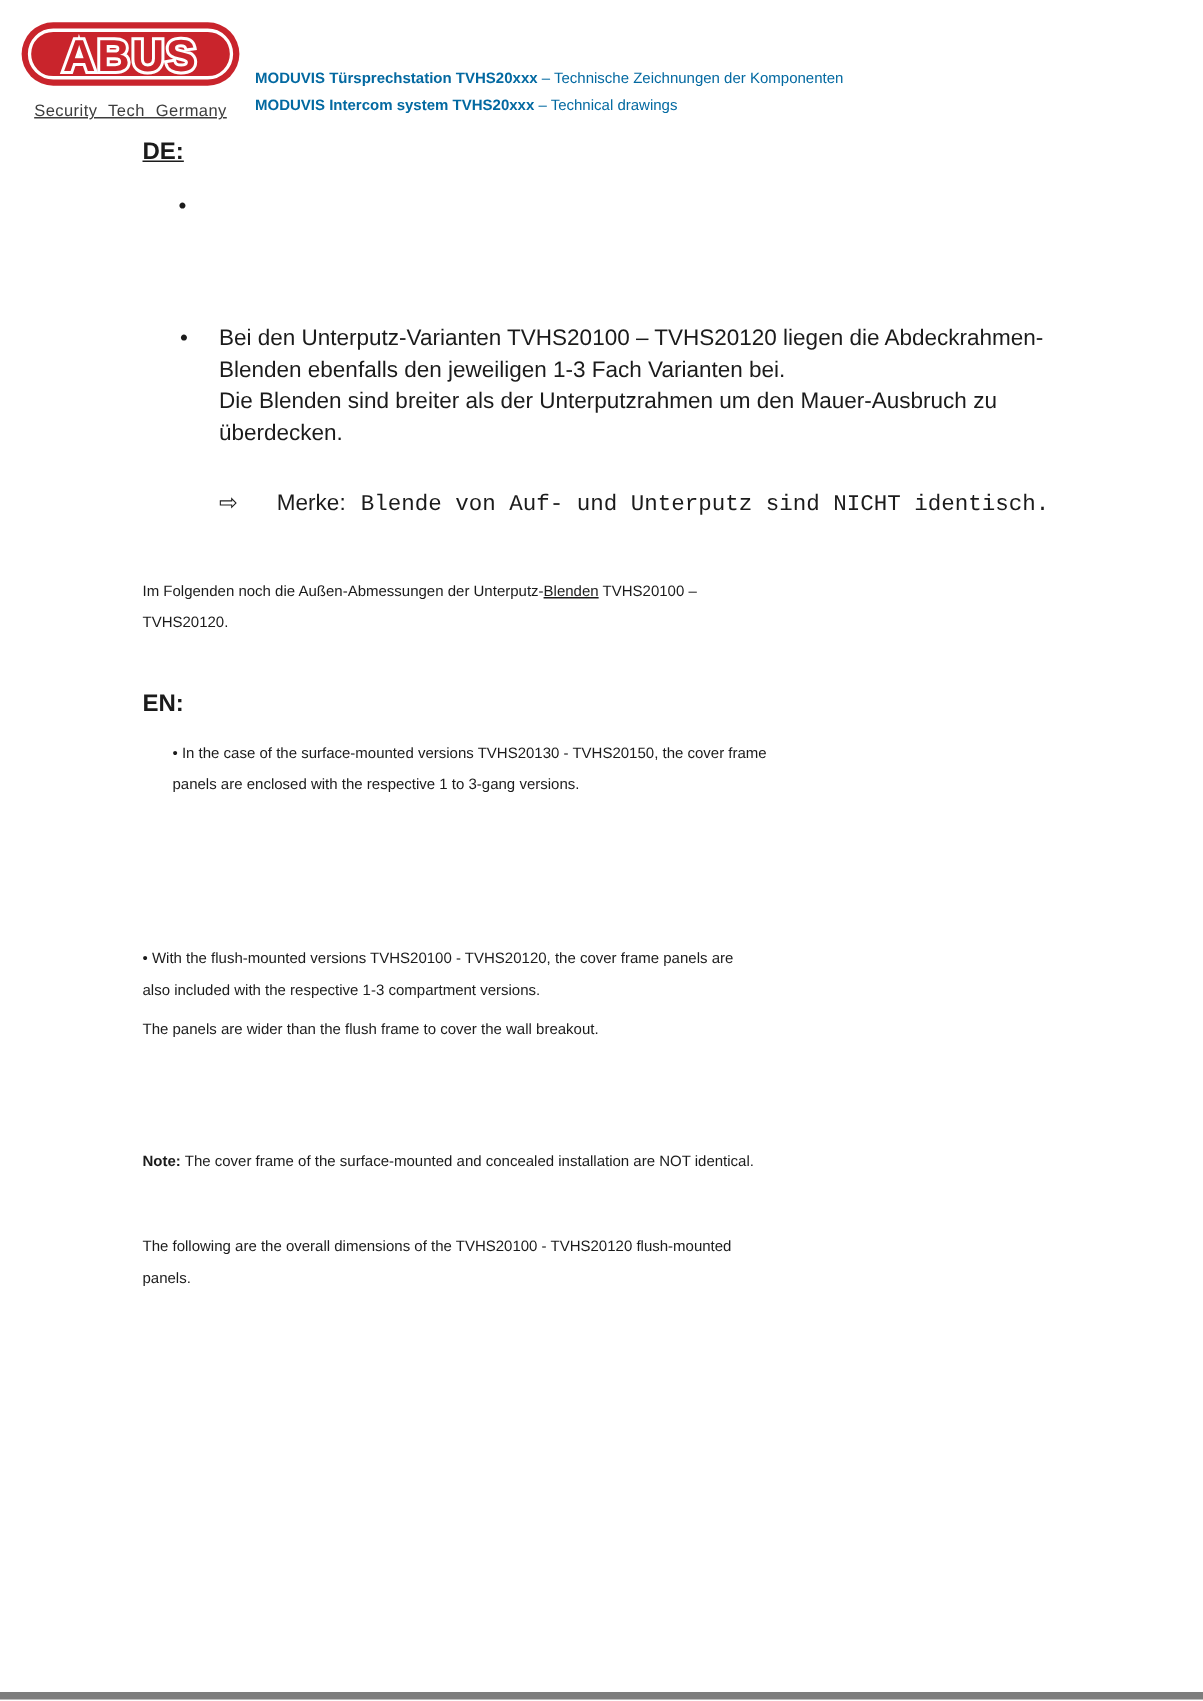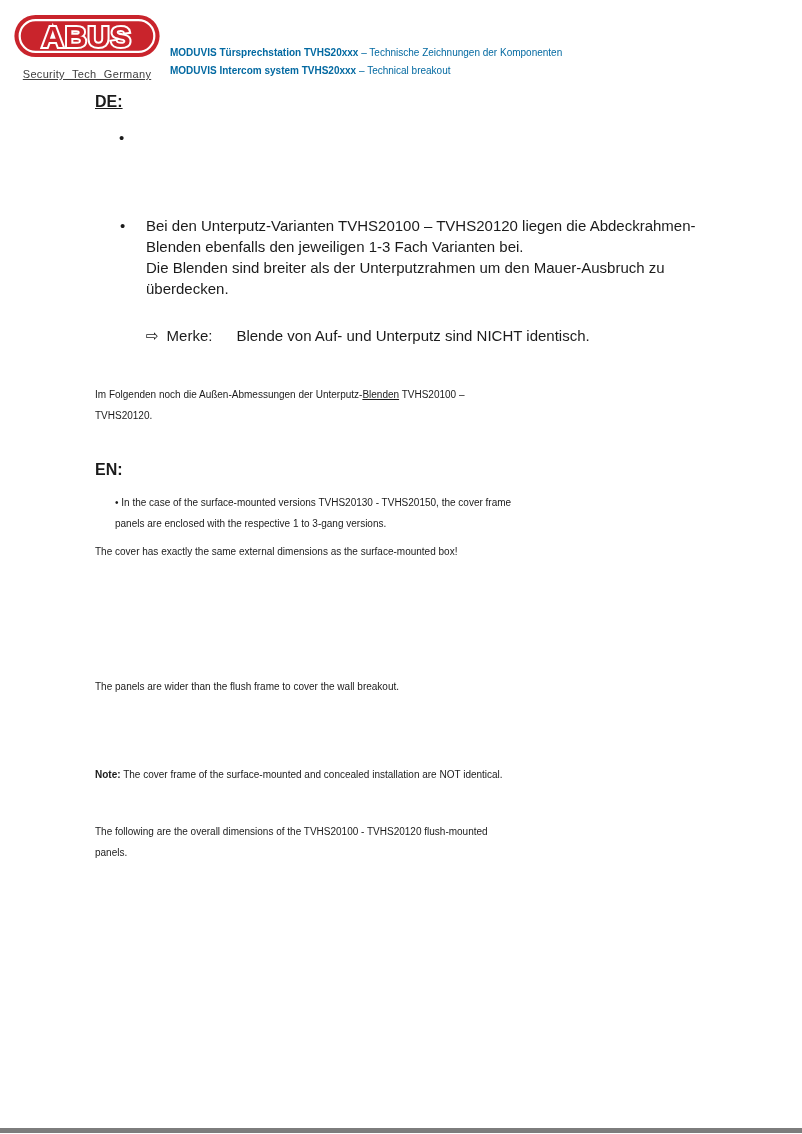--- a/index.html
+++ b/index.html
@@ -32,22 +32,22 @@
   #dot2 { left:120px; top:215px; }
 
   .bullet-text {
     position:absolute; left:146px; width:600px;
     font-size:15px; line-height:21px; white-space:pre-line;
   }
   #bullet1 { top:127px; text-indent:-11px; }
   #bullet2 { top:215px; }
 
   #merke { position:absolute; left:146px; top:325px; font-size:15px; line-height:21px; white-space:nowrap; }
-  #merke .merke-label { margin-left:8px; }
-  #merke .merke-text  { margin-left:24px; }
+  #merke .merke-label { margin-left:26px; }
+  #merke .merke-text  { margin-left:10px;font-family:Liberation Mono, monospace; }
 
   .para { position:absolute; left:95px; width:620px; font-size:10px; line-height:21px; }
   .pre    { white-space:pre-line; }
   .nowrap { white-space:nowrap; }
 
   #closing { top:384px; }
   .ul { text-decoration:underline; }
 
   #p1   { top:492px;margin-left:20px; }
   #p2   { top:541px; }
@@ -71,21 +71,21 @@
       <text x="167" y="75" text-anchor="middle" font-size="68" font-weight="bold" font-family="Liberation Sans, DejaVu Sans, sans-serif" stroke="#ffffff" stroke-width="9" paint-order="stroke" letter-spacing="3" style="fill: rgb(201, 36, 44);">ABUS</text>
     </svg>
     <div class="tagline" style="color: rgb(61, 61, 61);">Security Tech Germany</div>
   </div>
 
   <div class="titles">
     <div class="title-line">
       <span class="b">MODUVIS Türsprechstation TVHS20xxx</span><span> – Technische Zeichnungen der Komponenten</span>
     </div>
     <div class="title-line">
-      <span class="b">MODUVIS Intercom system TVHS20xxx</span><span> – Technical breakout</span>
+      <span class="b">MODUVIS Intercom system TVHS20xxx</span><span> – Technical drawings</span>
     </div>
   </div>
 
   <div class="heading" id="de-heading">DE:</div>
 
   <span class="bullet-dot" id="dot1">•</span>
 
   <span class="bullet-dot" id="dot2">•</span>
   <div class="bullet-text" id="bullet2">Bei den Unterputz-Varianten TVHS20100 – TVHS20120 liegen die Abdeckrahmen-
 Blenden ebenfalls den jeweiligen 1-3 Fach Varianten bei.
@@ -99,22 +99,23 @@
   <div class="para" id="closing">
     <span>Im Folgenden noch die Außen-Abmessungen der Unterputz-</span><span class="ul">Blenden</span><span> TVHS20100 –</span><br>
     <span>TVHS20120.</span>
   </div>
 
   <div class="heading" id="en-heading">EN:</div>
 
   <div class="para pre" id="p1">• In the case of the surface-mounted versions TVHS20130 - TVHS20150, the cover frame
 panels are enclosed with the respective 1 to 3-gang versions.</div>
 
-  <div class="para nowrap" id="p2">The cover has exactly the same external dimensions as the surface-mounted box!</div>
 
+  <div class="para pre" id="p3">• With the flush-mounted versions TVHS20100 - TVHS20120, the cover frame panels are
+also included with the respective 1-3 compartment versions.</div>
 
   <div class="para nowrap" id="note">
     <span class="b">Note:</span><span> The cover frame of the surface-mounted and concealed installation are NOT identical.</span>
   </div>
 
   <div class="para nowrap" id="p4">The panels are wider than the flush frame to cover the wall breakout.</div>
 
   <div class="para pre" id="p6">The following are the overall dimensions of the TVHS20100 - TVHS20120 flush-mounted
 panels.</div>
 

